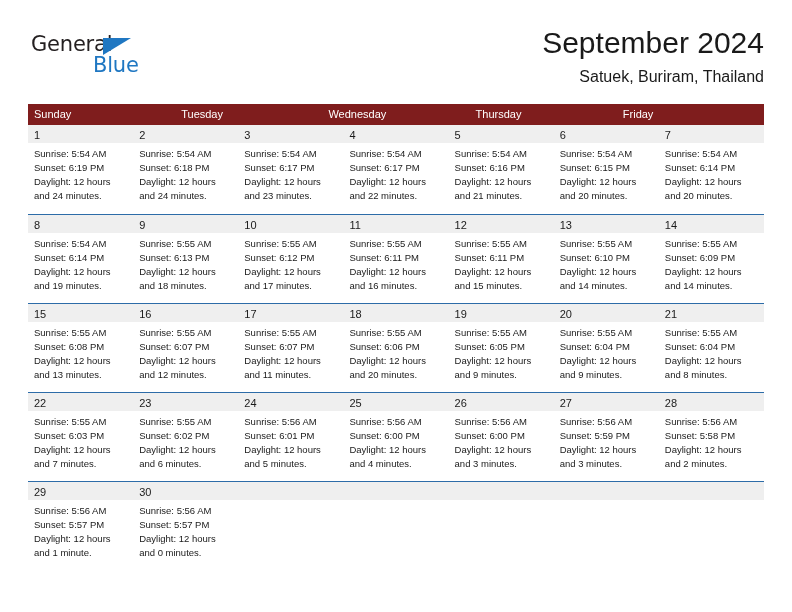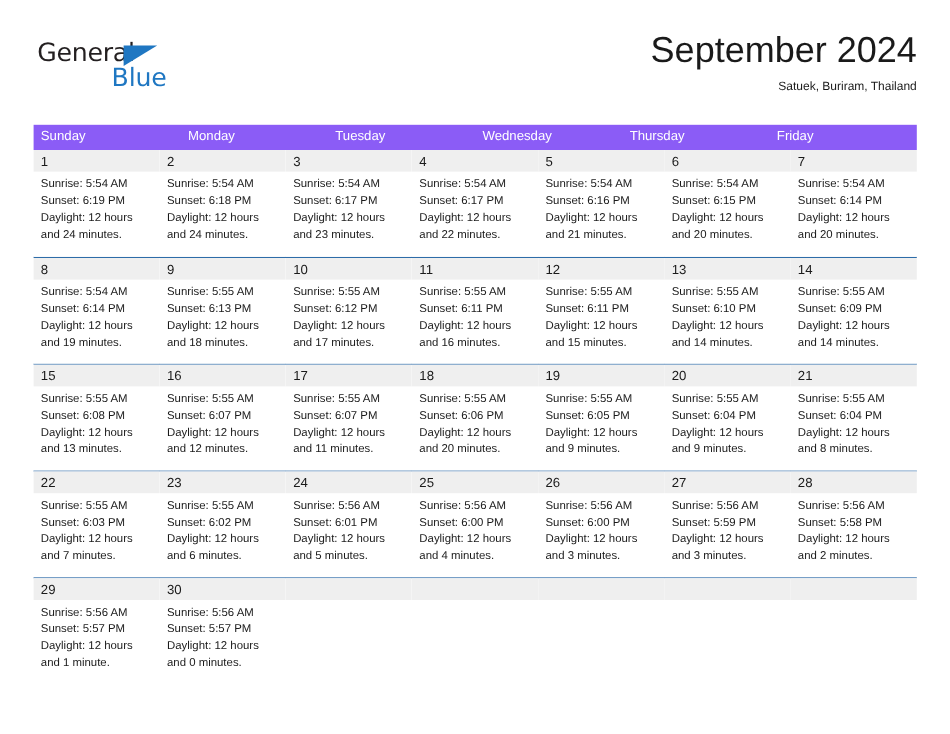--- a/index.html
+++ b/index.html
@@ -72,37 +72,37 @@
     top: 0;
     text-align: right;
   }
   .cal-title {
     font-size: 30px;
     color: #1a1a1a;
     line-height: 1.15;
     white-space: nowrap;
   }
   .cal-subtitle {
-    font-size: 10px;
+    font-size: 16px;
     color: #1a1a1a;
     margin-top: 6px;
     line-height: 1.2;
     white-space: nowrap;
   }
 
   
   .calendar {
     position: absolute;
     left: 28px;
     top: 104px;
     width: 736px;
   }
   .weekday-row {
     display: flex;
-    background: #8b5cf6;
+    background: #7f1d1d;
     height: 21px;
   }
   .weekday {
     flex: 1 1 0;
     min-width: 0;
     color: #ffffff;
     font-size: 11px;
     line-height: 21px;
     padding-left: 6px;
     box-sizing: border-box;
@@ -161,21 +161,20 @@
       <div class="cal-title">September 2024</div>
       <div class="cal-subtitle">Satuek, Buriram, Thailand</div>
     </div>
 
   </div>
 
   <div class="calendar">
 
     <div class="weekday-row">
       <div class="weekday">Sunday</div>
-      <div class="weekday">Monday</div>
       <div class="weekday">Tuesday</div>
       <div class="weekday">Wednesday</div>
       <div class="weekday">Thursday</div>
       <div class="weekday">Friday</div>
     </div>
 
     <div class="week-row first">
       <div class="day-cell">
         <div class="day-num-band"><span class="day-num">1</span></div>
         <div class="day-body">

